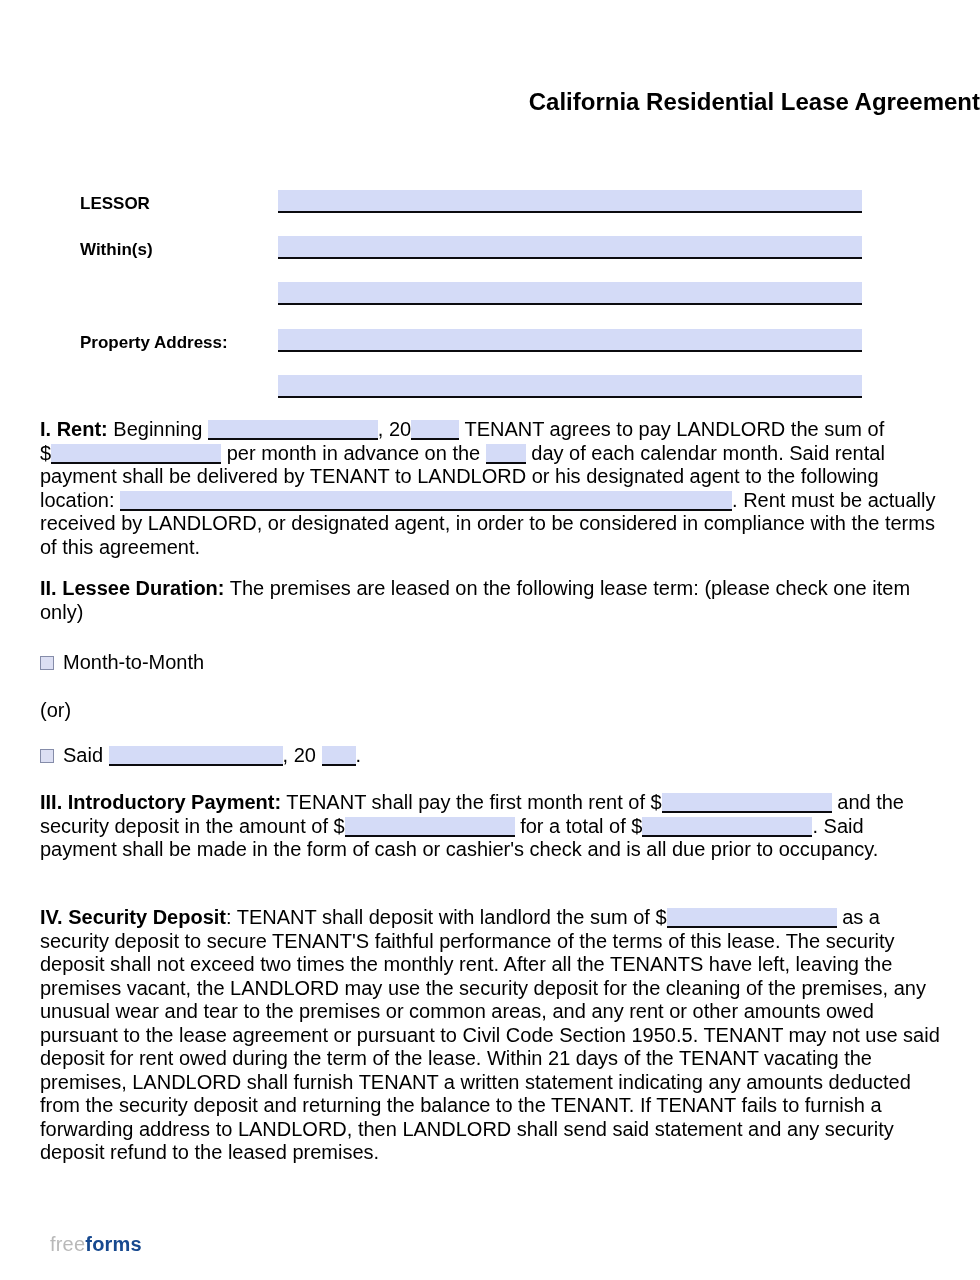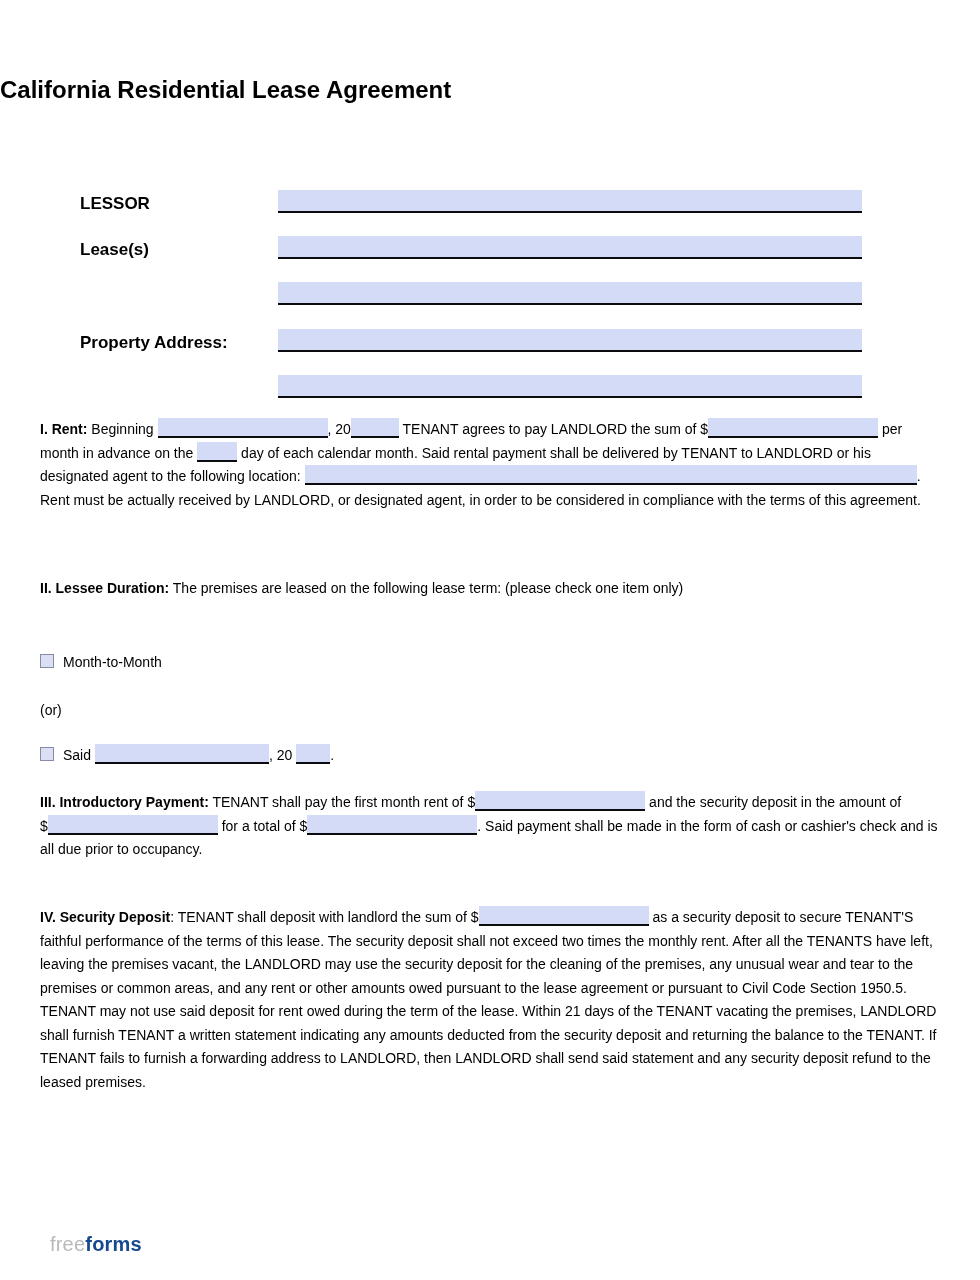--- a/index.html
+++ b/index.html
@@ -5,41 +5,41 @@
   html,body { margin:0; padding:0; }
   body {
     width:980px; height:1280px;
     background:#ffffff;
     font-family:"Liberation Sans","DejaVu Sans",sans-serif;
     color:#000;
     position:relative;
     overflow:hidden;
   }
   .title {
-    position:absolute; top:76px; left:0; width:100%;
-    text-align:left; font-size:24px; font-weight:bold; margin:0;
+    position:absolute; top:88px; left:0; width:100%;
+    text-align:right; font-size:24px; font-weight:bold; margin:0;
   }
   
   .flabel {
     position:absolute; left:40px;
     font-size:17px; font-weight:bold; line-height:20px;
     white-space:nowrap;
     margin-left:40px;
   }
   
   .ffield {
     position:absolute; left:278px; width:584px; height:21px;
     background:#d4dbf7;
     border-bottom:2.5px solid #0b0b0f;
     font-size:15px; line-height:21px;
   }
   
   .para {
     position:absolute; left:40px; width:900px;
-    font-size:14px; line-height:23.5px;
+    font-size:20px; line-height:23.5px;
     text-align:left;
   }
   .para b { font-weight:bold; }
   
   .blank {
     display:inline-block;
     background:#d4dbf7;
     border-bottom:2px solid #0b0b0f;
     height:18px; vertical-align:-4px;
   }
@@ -75,21 +75,21 @@
 </head>
 <body>
 
 <div>
 
   <h1 class="title">California Residential Lease Agreement</h1>
 
   <div class="flabel" style="top:194px">LESSOR</div>
   <div class="ffield" style="top:190px"></div>
 
-  <div class="flabel" style="top:240px">Lease(s)</div>
+  <div class="flabel" style="top:240px">Within(s)</div>
   <div class="ffield" style="top:236px"></div>
   <div class="ffield" style="top:282px"></div>
 
   <div class="flabel" style="top:333px">Property Address:</div>
   <div class="ffield" style="top:329px"></div>
   <div class="ffield" style="top:375px"></div>
 
   <div class="para" style="top:418px"><b>I. Rent:</b><span> Beginning </span><span class="blank w-date"></span><span>, 20</span><span class="blank w-year"></span><span> TENANT agrees to pay LANDLORD the sum of </span><span class="nowrap"><span>$</span><span class="blank w-amount"></span></span><span> per month in advance on the </span><span class="blank w-day"></span><span> day of each calendar month. Said rental payment shall be delivered by TENANT to LANDLORD or his designated agent to the following location: </span><span class="blank w-loc"></span><span>. Rent must be actually received by LANDLORD, or designated agent, in order to be considered in compliance with the terms of this agreement.</span></div>
 
   <div class="para" style="top:577px"><b>II. Lessee Duration:</b><span> The premises are leased on the following lease term: (please check one item only)</span></div>

